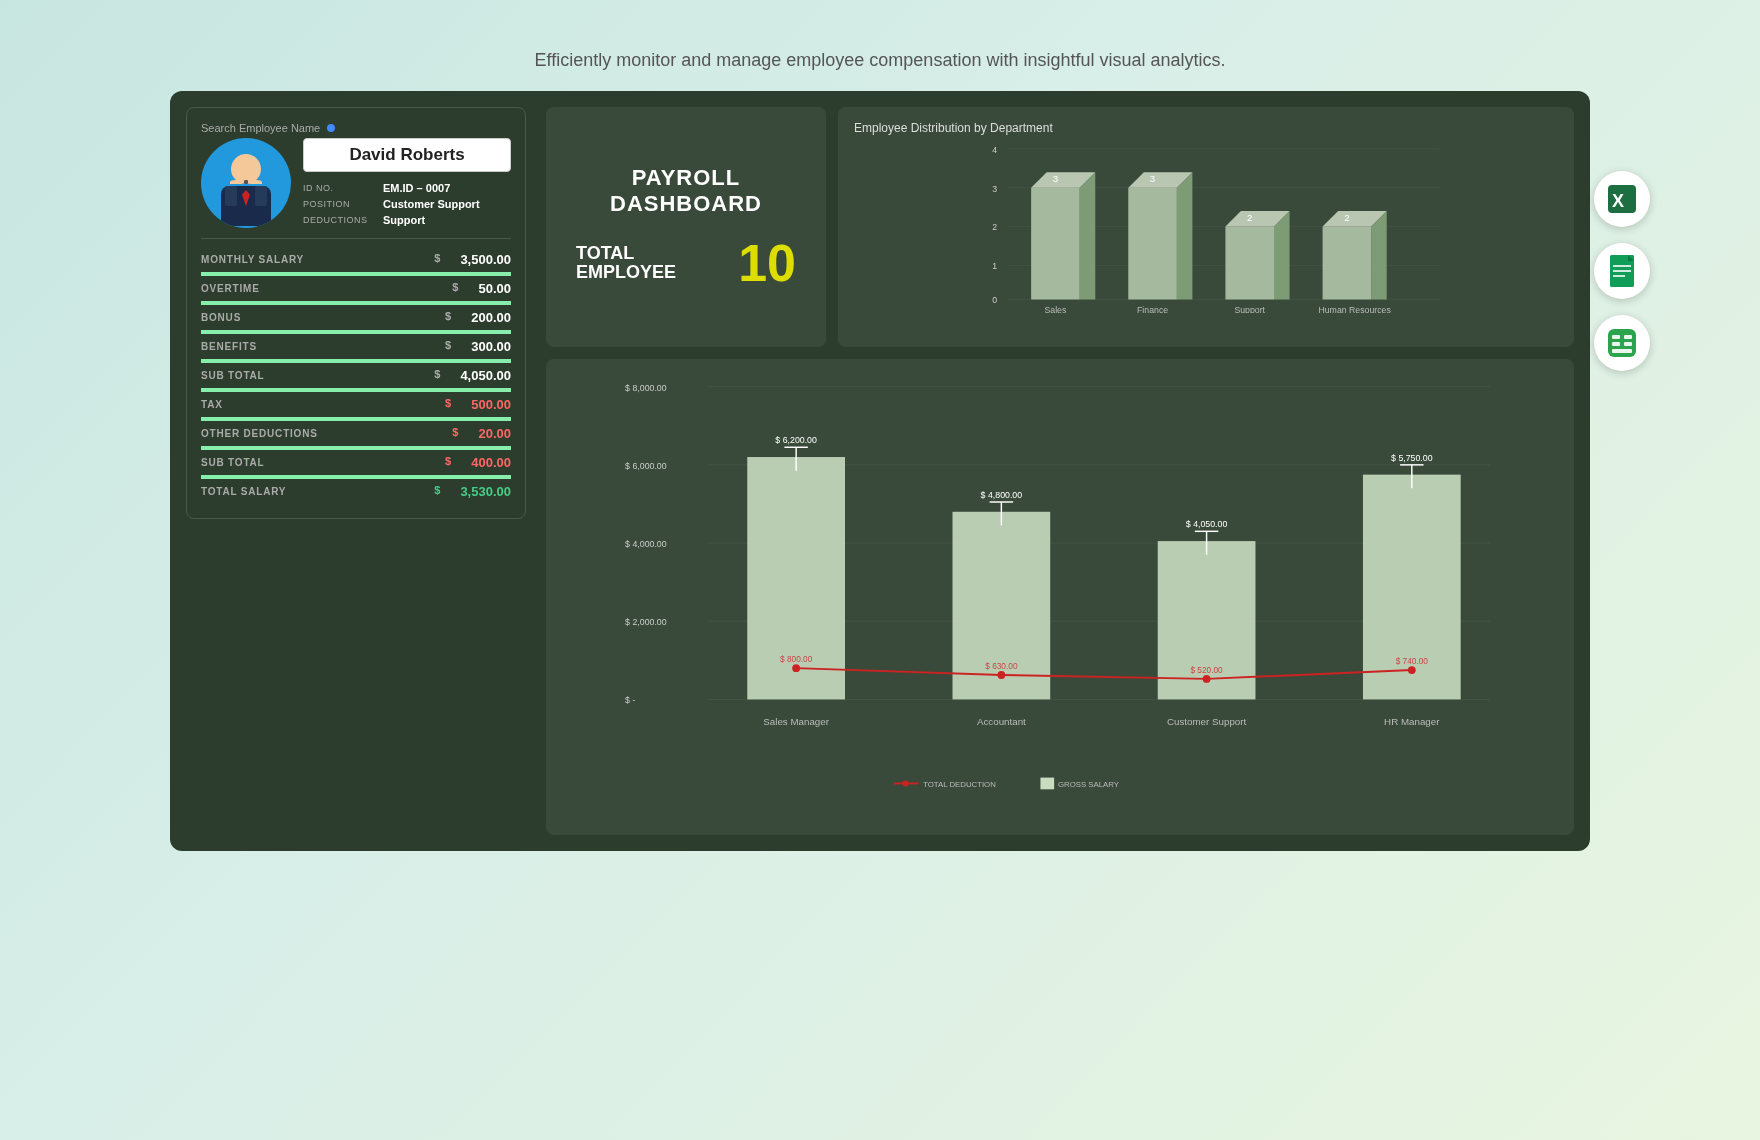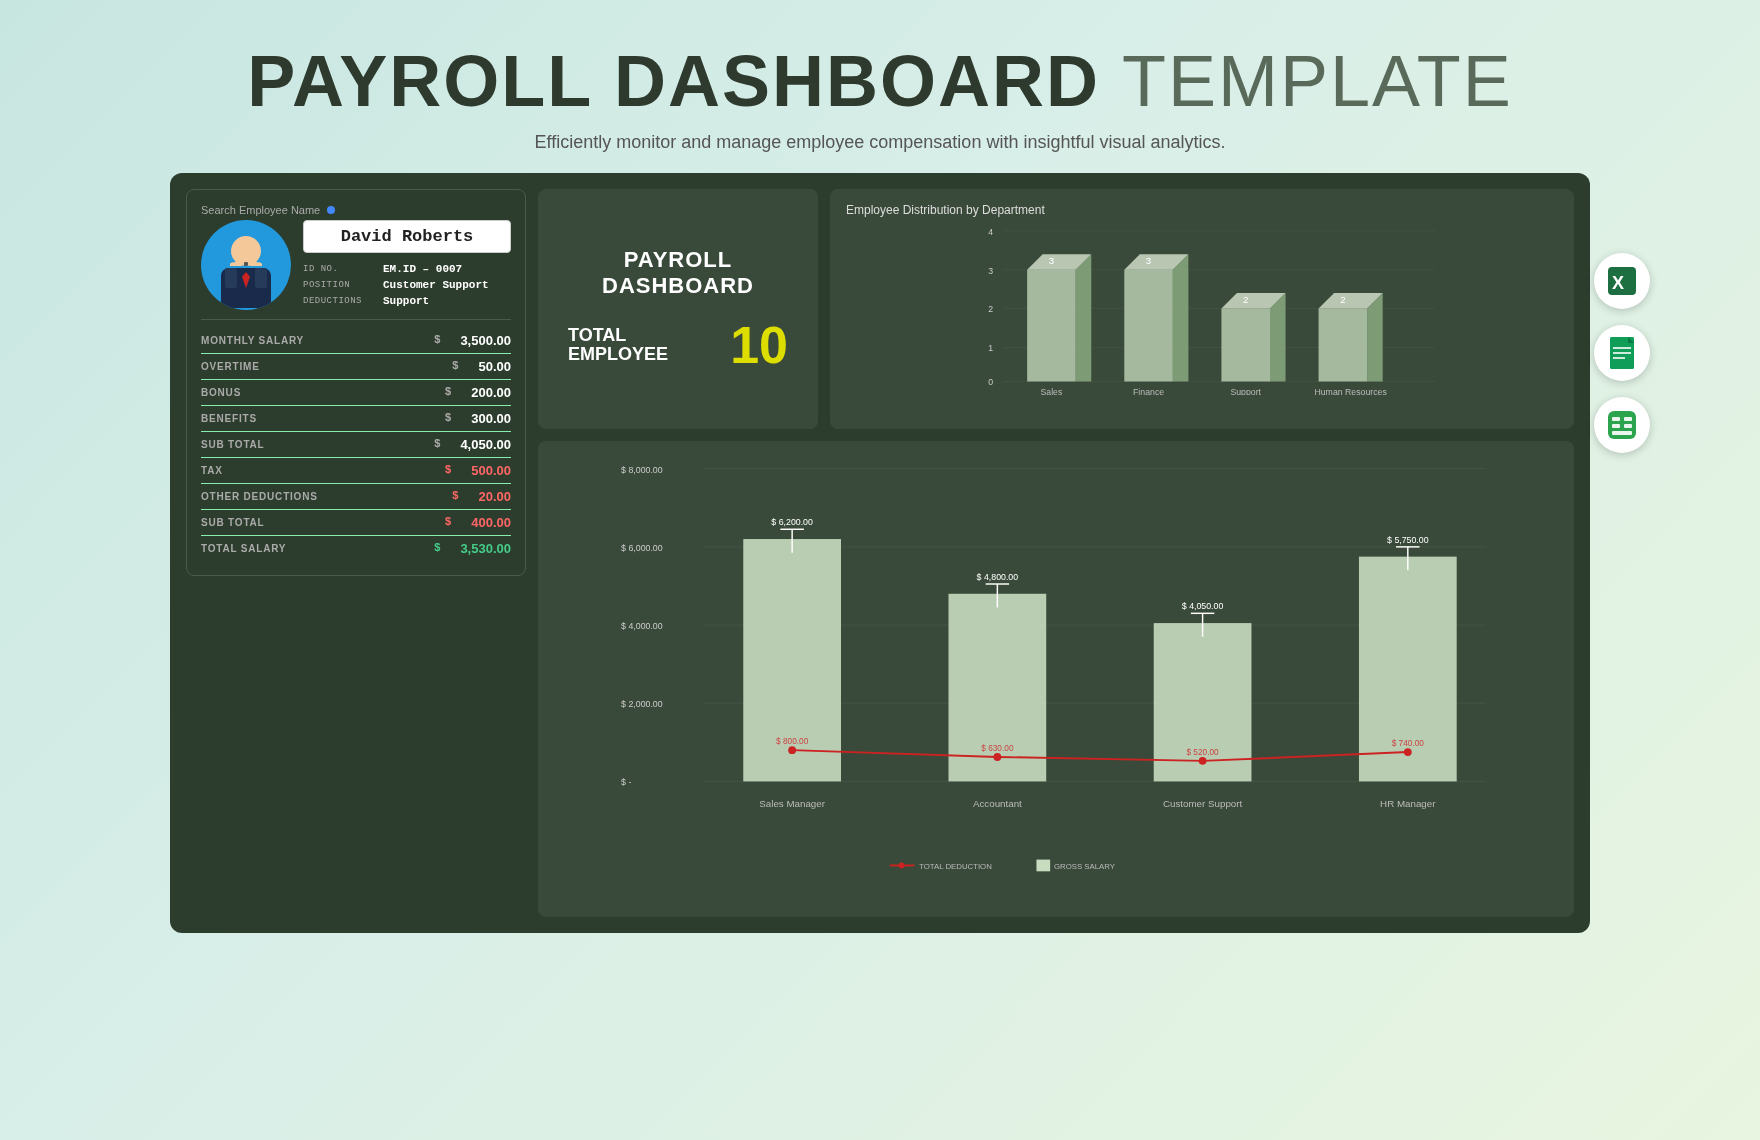--- a/index.html
+++ b/index.html
@@ -36,21 +36,21 @@
       margin-top: 10px;
     }
     .dashboard-container {
       background: #2d3d2d;
       border-radius: 12px;
       width: 1420px;
       height: 760px;
       display: flex;
       position: relative;
       padding: 16px;
-      gap: 12px;
+      gap: 20px;
     }
     
     .left-panel {
       background: #2d3d2d;
       width: 340px;
       flex-shrink: 0;
       display: flex;
       flex-direction: column;
     }
     .employee-card {
@@ -70,21 +70,20 @@
       width: 8px;
       height: 8px;
       background: #4488ff;
       border-radius: 50%;
       margin-left: 4px;
     }
     .employee-top {
       display: flex;
       align-items: flex-start;
       gap: 12px;
-      font-family: Liberation Mono, monospace;
     }
     .avatar-circle {
       width: 90px;
       height: 90px;
       border-radius: 50%;
       background: #2299dd;
       flex-shrink: 0;
       display: flex;
       align-items: flex-end;
       justify-content: center;
@@ -157,21 +156,21 @@
       margin: 8px 0;
     }
     .salary-table {
       width: 100%;
     }
     .salary-row {
       display: flex;
       justify-content: space-between;
       align-items: center;
       padding: 5px 0;
-      border-bottom: 1px solid #86efac;
+      border-bottom: 4px solid #86efac;
     }
     .salary-row:last-child { border-bottom: none; }
     .salary-label {
       font-size: 10px;
       color: #aaa;
       letter-spacing: 0.8px;
       font-weight: bold;
     }
     .salary-amount {
       font-size: 13px;
@@ -288,24 +287,20 @@
       cursor: pointer;
     }
     .excel-icon { background: white; }
     .sheets-icon { background: white; }
     .numbers-icon { background: white; }
   </style>
 </head>
 <body>
 
 <div class="header">
-  <h1>
-    <span class="bold">PAYROLL DASHBOARD</span>
-    <span class="light"> TEMPLATE</span>
-  </h1>
   <p>Efficiently monitor and manage employee compensation with insightful visual analytics.</p>
 </div>
 
 <div style="position:relative; display:inline-block;">
 <div class="dashboard-container">
 
   <div class="left-panel">
     <div class="employee-card">
       <div class="search-label">
         <span>Search Employee Name</span>

